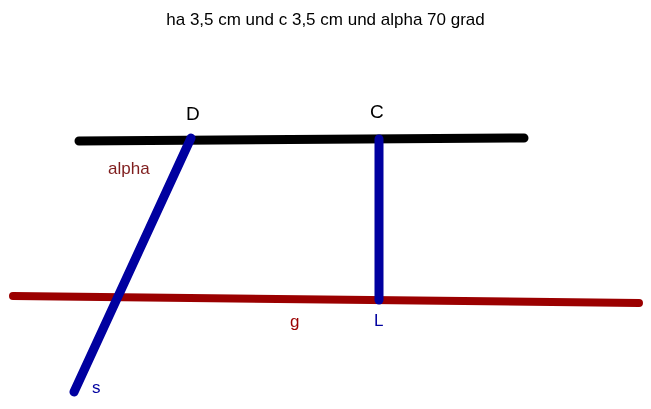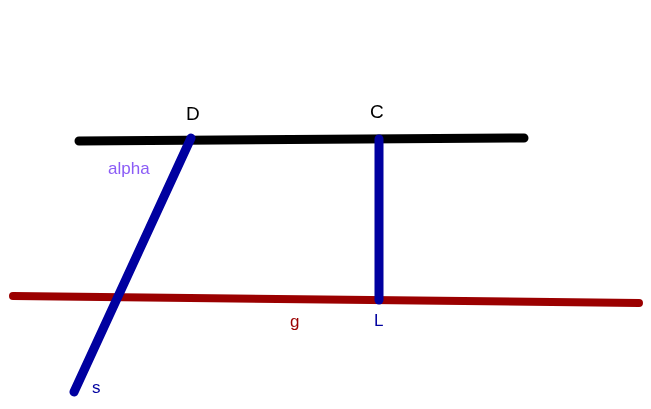--- a/index.html
+++ b/index.html
@@ -45,33 +45,34 @@
   .lbl-black { color: #000000; }
   .lbl-red   { color: #9b0000; }
   .lbl-blue  { color: #0000a0; }
   .lbl-small { font-size: 17px; }
 </style>
 </head>
 <body>
 
 <div id="canvas">
 
+  <div id="title">ha 3,5 cm und c 3,5 cm und alpha 70 grad</div>
 
   <svg id="figure-svg" viewBox="0 0 651 409">
     <line stroke-linecap="round" x1="79" y1="141" x2="524" y2="138" stroke="#000000" stroke-width="9"></line>
     <line stroke-linecap="round" x1="13" y1="296" x2="639" y2="303" stroke="#9b0000" stroke-width="8"></line>
     <line stroke-linecap="round" x1="191" y1="138" x2="74" y2="392" stroke="#0000a0" stroke-width="9"></line>
     <line stroke-linecap="round" x1="379" y1="139" x2="379" y2="300" stroke="#0000a0" stroke-width="9"></line>
   </svg>
 
   <span class="pt-label lbl-black" id="label-D" style="left: 186px; top: 104px; color: rgb(0, 0, 0);">D</span>
 
   <span class="pt-label lbl-black" id="label-C" style="left: 370px; top: 102px; color: rgb(0, 0, 0);">C</span>
 
-  <span class="pt-label lbl-red lbl-small" id="label-alpha" style="left: 108px; top: 160px; color: #8b5cf6;">alpha</span>
+  <span class="pt-label lbl-red lbl-small" id="label-alpha" style="left: 108px; top: 160px; color: #7f1d1d;">alpha</span>
 
   <span class="pt-label lbl-red lbl-small" id="label-g" style="left: 290px; top: 313px; color: rgb(155, 0, 0);">g</span>
 
   <span class="pt-label lbl-blue lbl-small" id="label-L" style="left: 374px; top: 312px; color: rgb(0, 0, 160);">L</span>
 
   <span class="pt-label lbl-blue lbl-small" id="label-s" style="left: 92px; top: 379px; color: rgb(0, 0, 160);">s</span>
 
 </div>
 
 </body></html>

